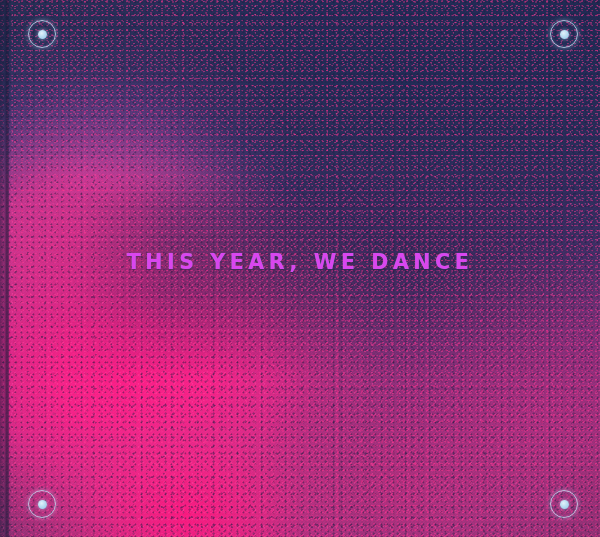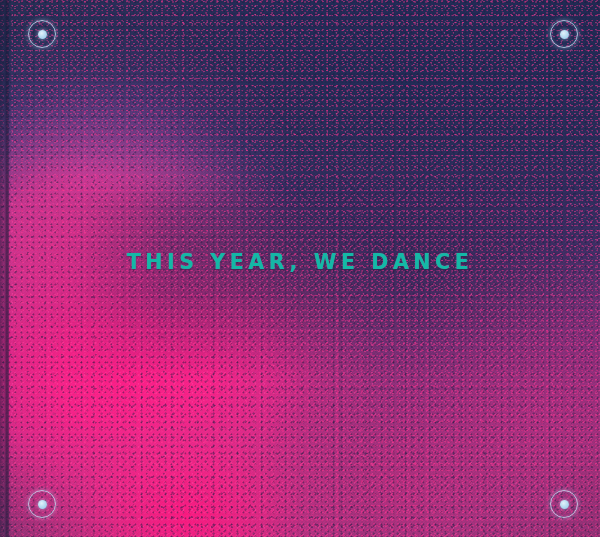--- a/index.html
+++ b/index.html
@@ -186,21 +186,21 @@
   #title{
     position:absolute;
     left:0;right:0;
     top:252px;
     text-align:center;
     font-family:"DejaVu Sans", sans-serif;
     font-weight:bold;
     font-size:20.5px;
     letter-spacing:4.6px;
     line-height:1;
-    color:#14b8a6;
+    color:#d946ef;
     text-shadow:
       0 0 1px rgba(174,211,236,0.55),
       0 1px 2px rgba(22,20,50,0.55);
     white-space:nowrap;
     user-select:none;
   }
 </style>
 </head>
 <body>
 

